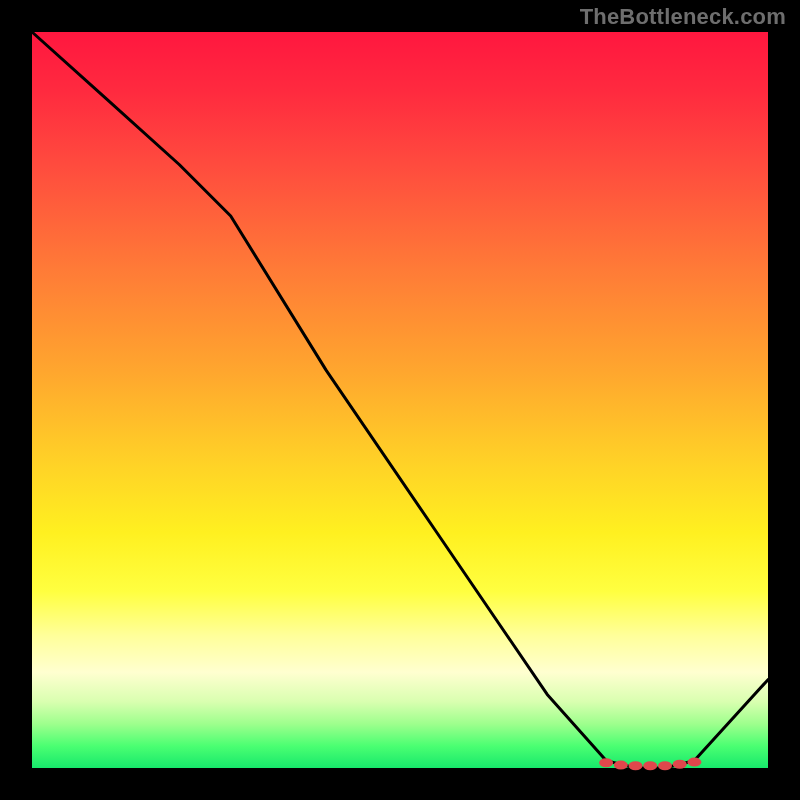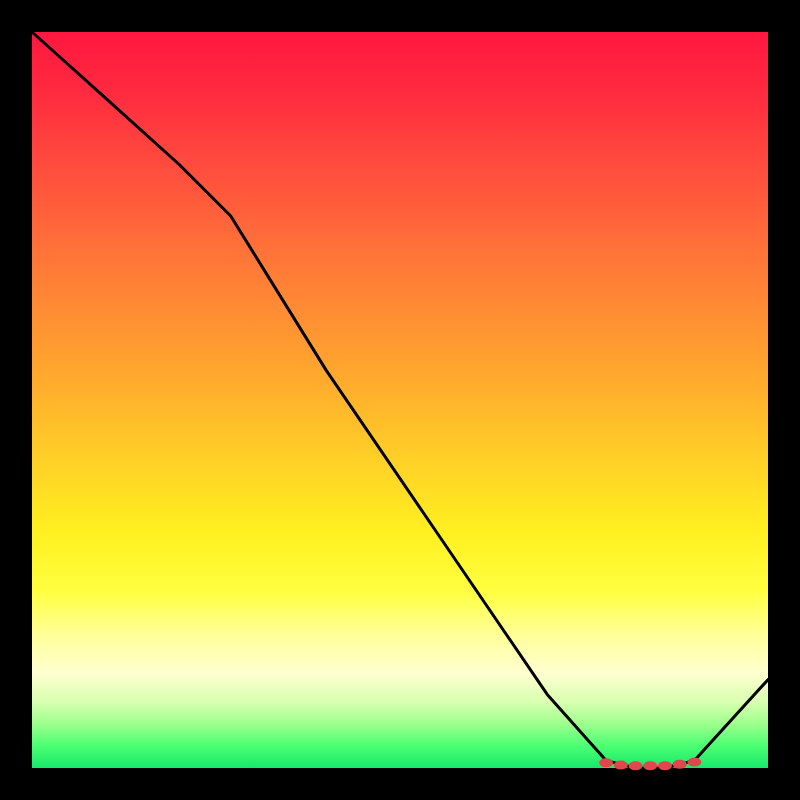--- a/index.html
+++ b/index.html
@@ -57,20 +57,21 @@
     top: 0;
     width: 736px;
     height: 736px;
     overflow: visible;
   }
 </style>
 </head>
 <body>
 
 <div class="frame">
+  <div class="watermark">TheBottleneck.com</div>
   <div class="plot">
     <svg class="lines" viewBox="0 0 736 736" preserveAspectRatio="none">
       <path id="curve-path" fill="none" stroke="#000000" stroke-width="3" stroke-linejoin="round" stroke-linecap="round" d="M0.0 0.0 L73.6 66.2 L147.2 132.5 L198.7 184.0 L294.4 338.6 L404.8 500.5 L515.2 662.4 L574.1 728.6 L603.5 736.0 L633.0 736.0 L662.4 728.6 L736.0 647.7"></path>
       <g id="markers">
           <ellipse cx="574.1" cy="730.8" rx="7" ry="4.5" fill="#e0474c"></ellipse>
           <ellipse cx="588.8" cy="733.1" rx="7" ry="4.5" fill="#e0474c"></ellipse>
           <ellipse cx="603.5" cy="733.8" rx="7" ry="4.5" fill="#e0474c"></ellipse>
           <ellipse cx="618.2" cy="733.8" rx="7" ry="4.5" fill="#e0474c"></ellipse>
           <ellipse cx="633.0" cy="733.8" rx="7" ry="4.5" fill="#e0474c"></ellipse>
           <ellipse cx="647.7" cy="732.3" rx="7" ry="4.5" fill="#e0474c"></ellipse>

